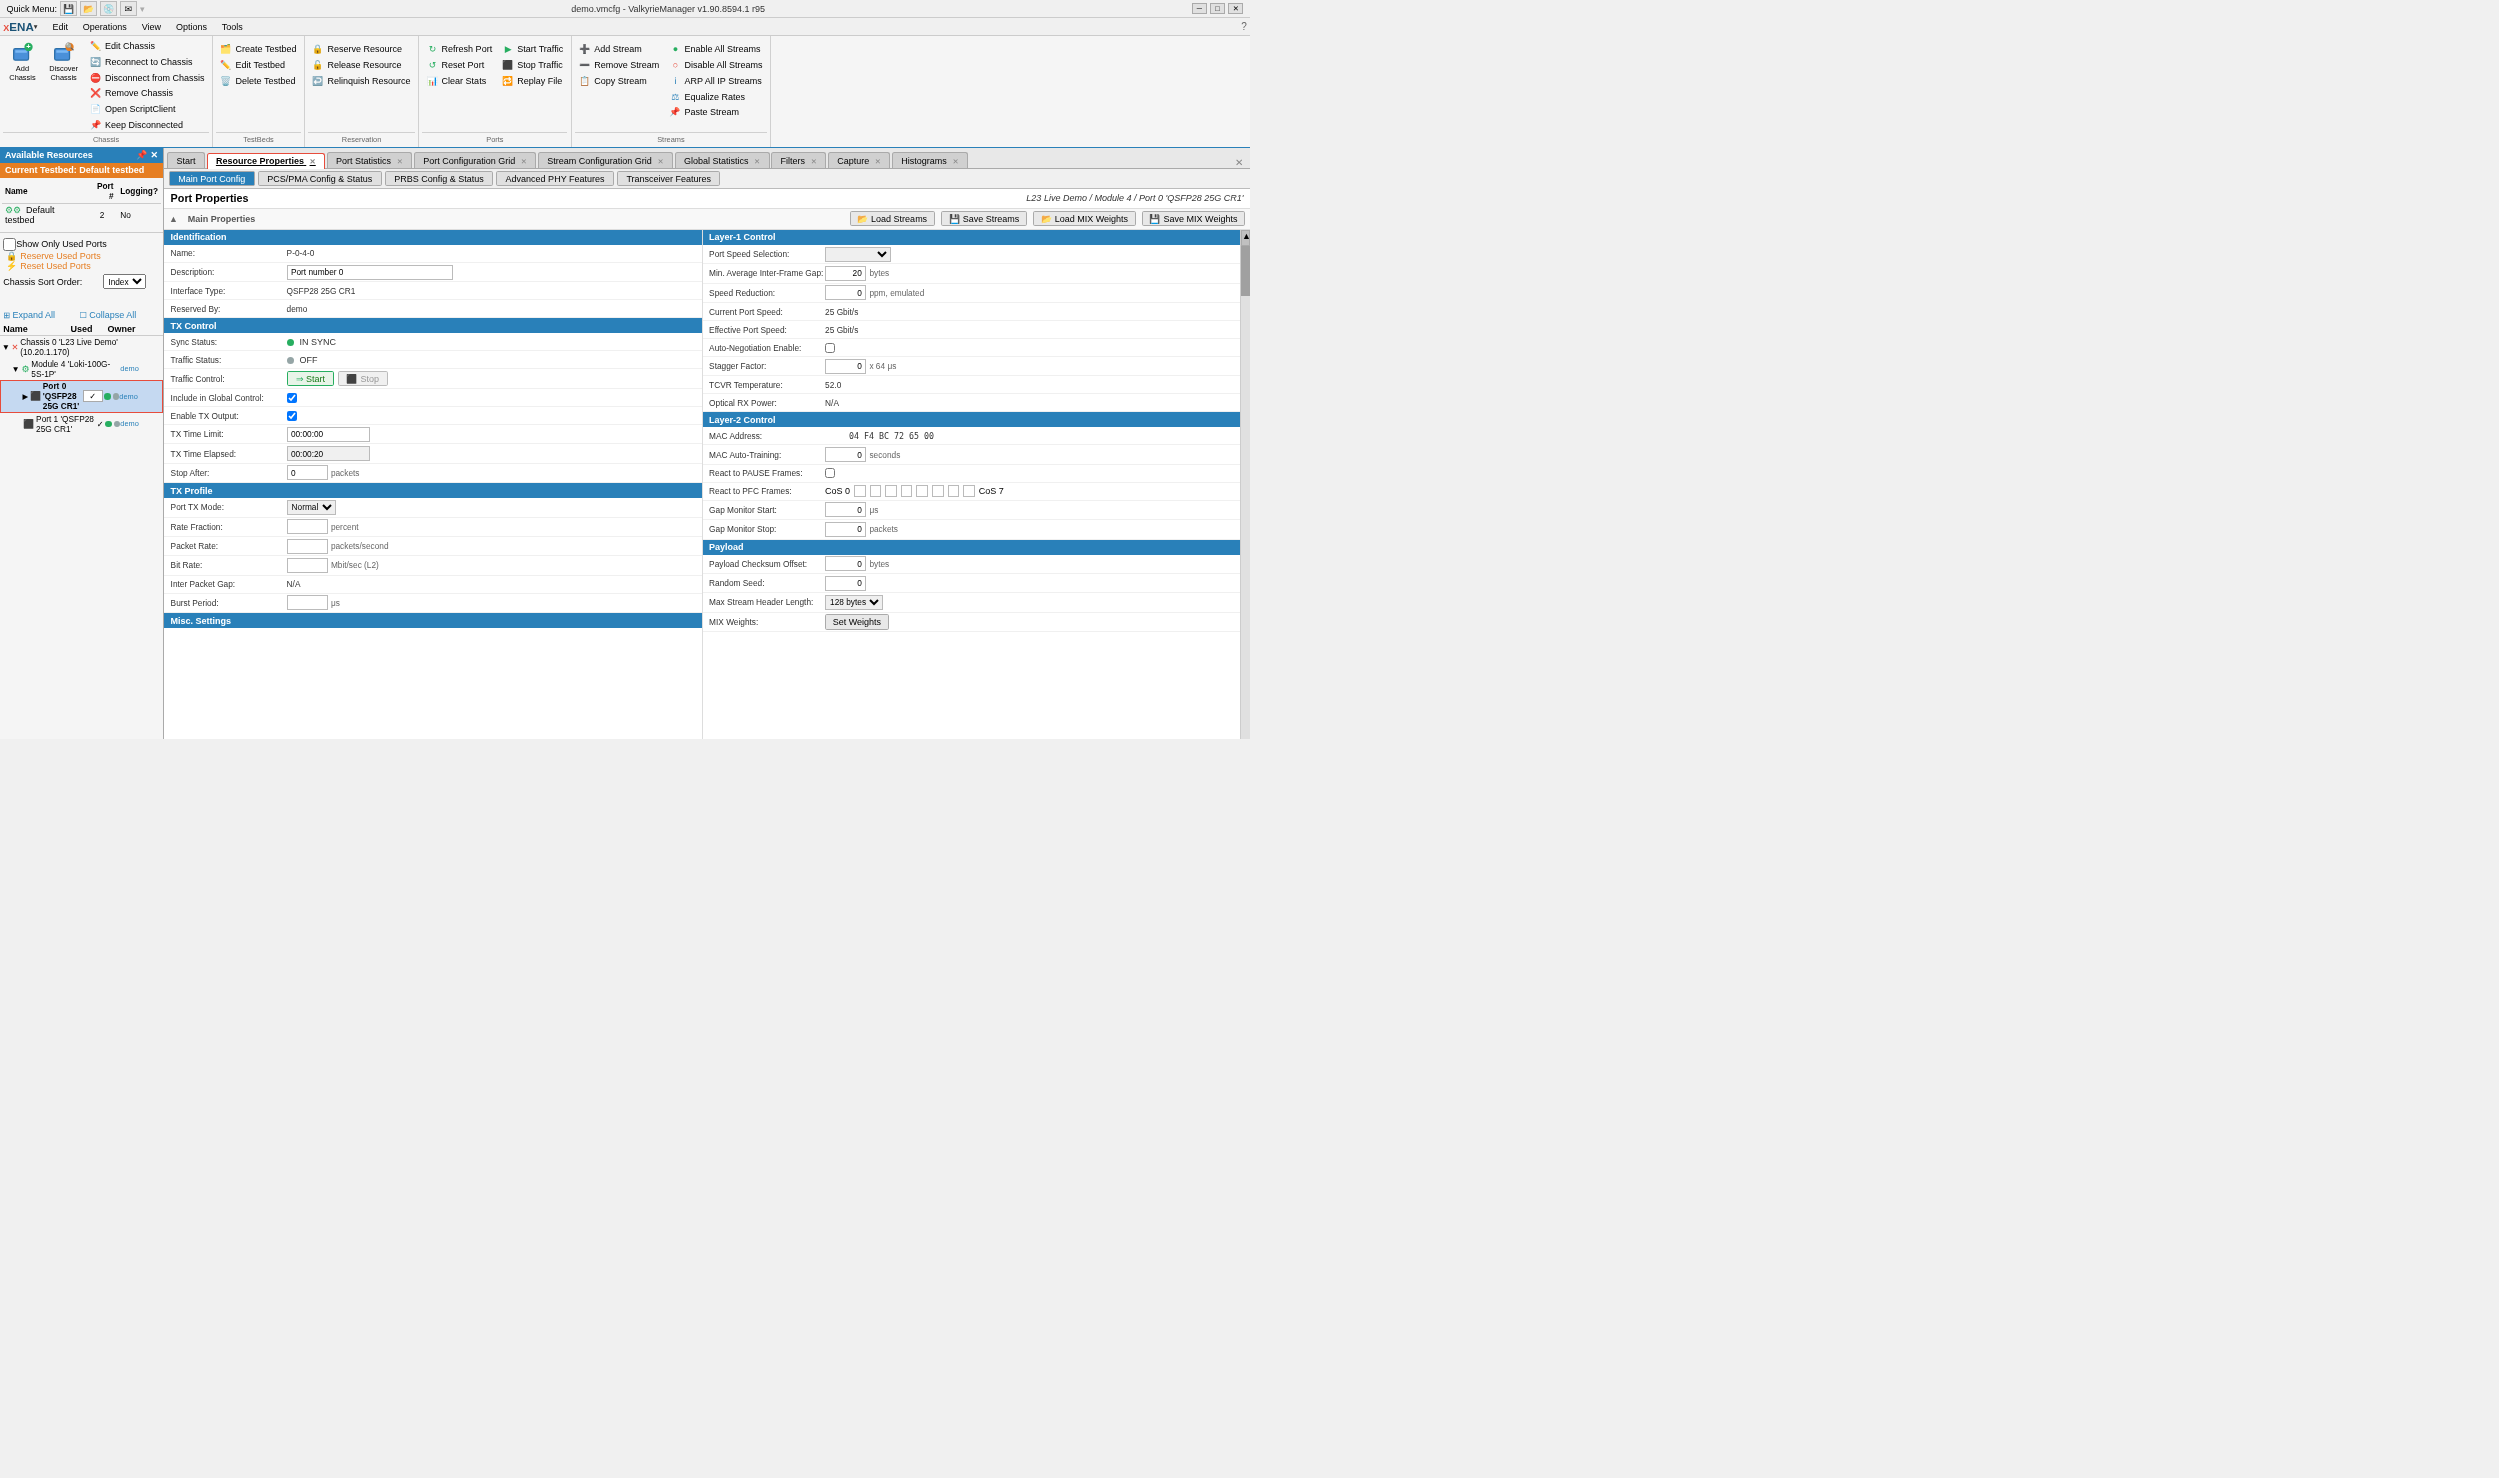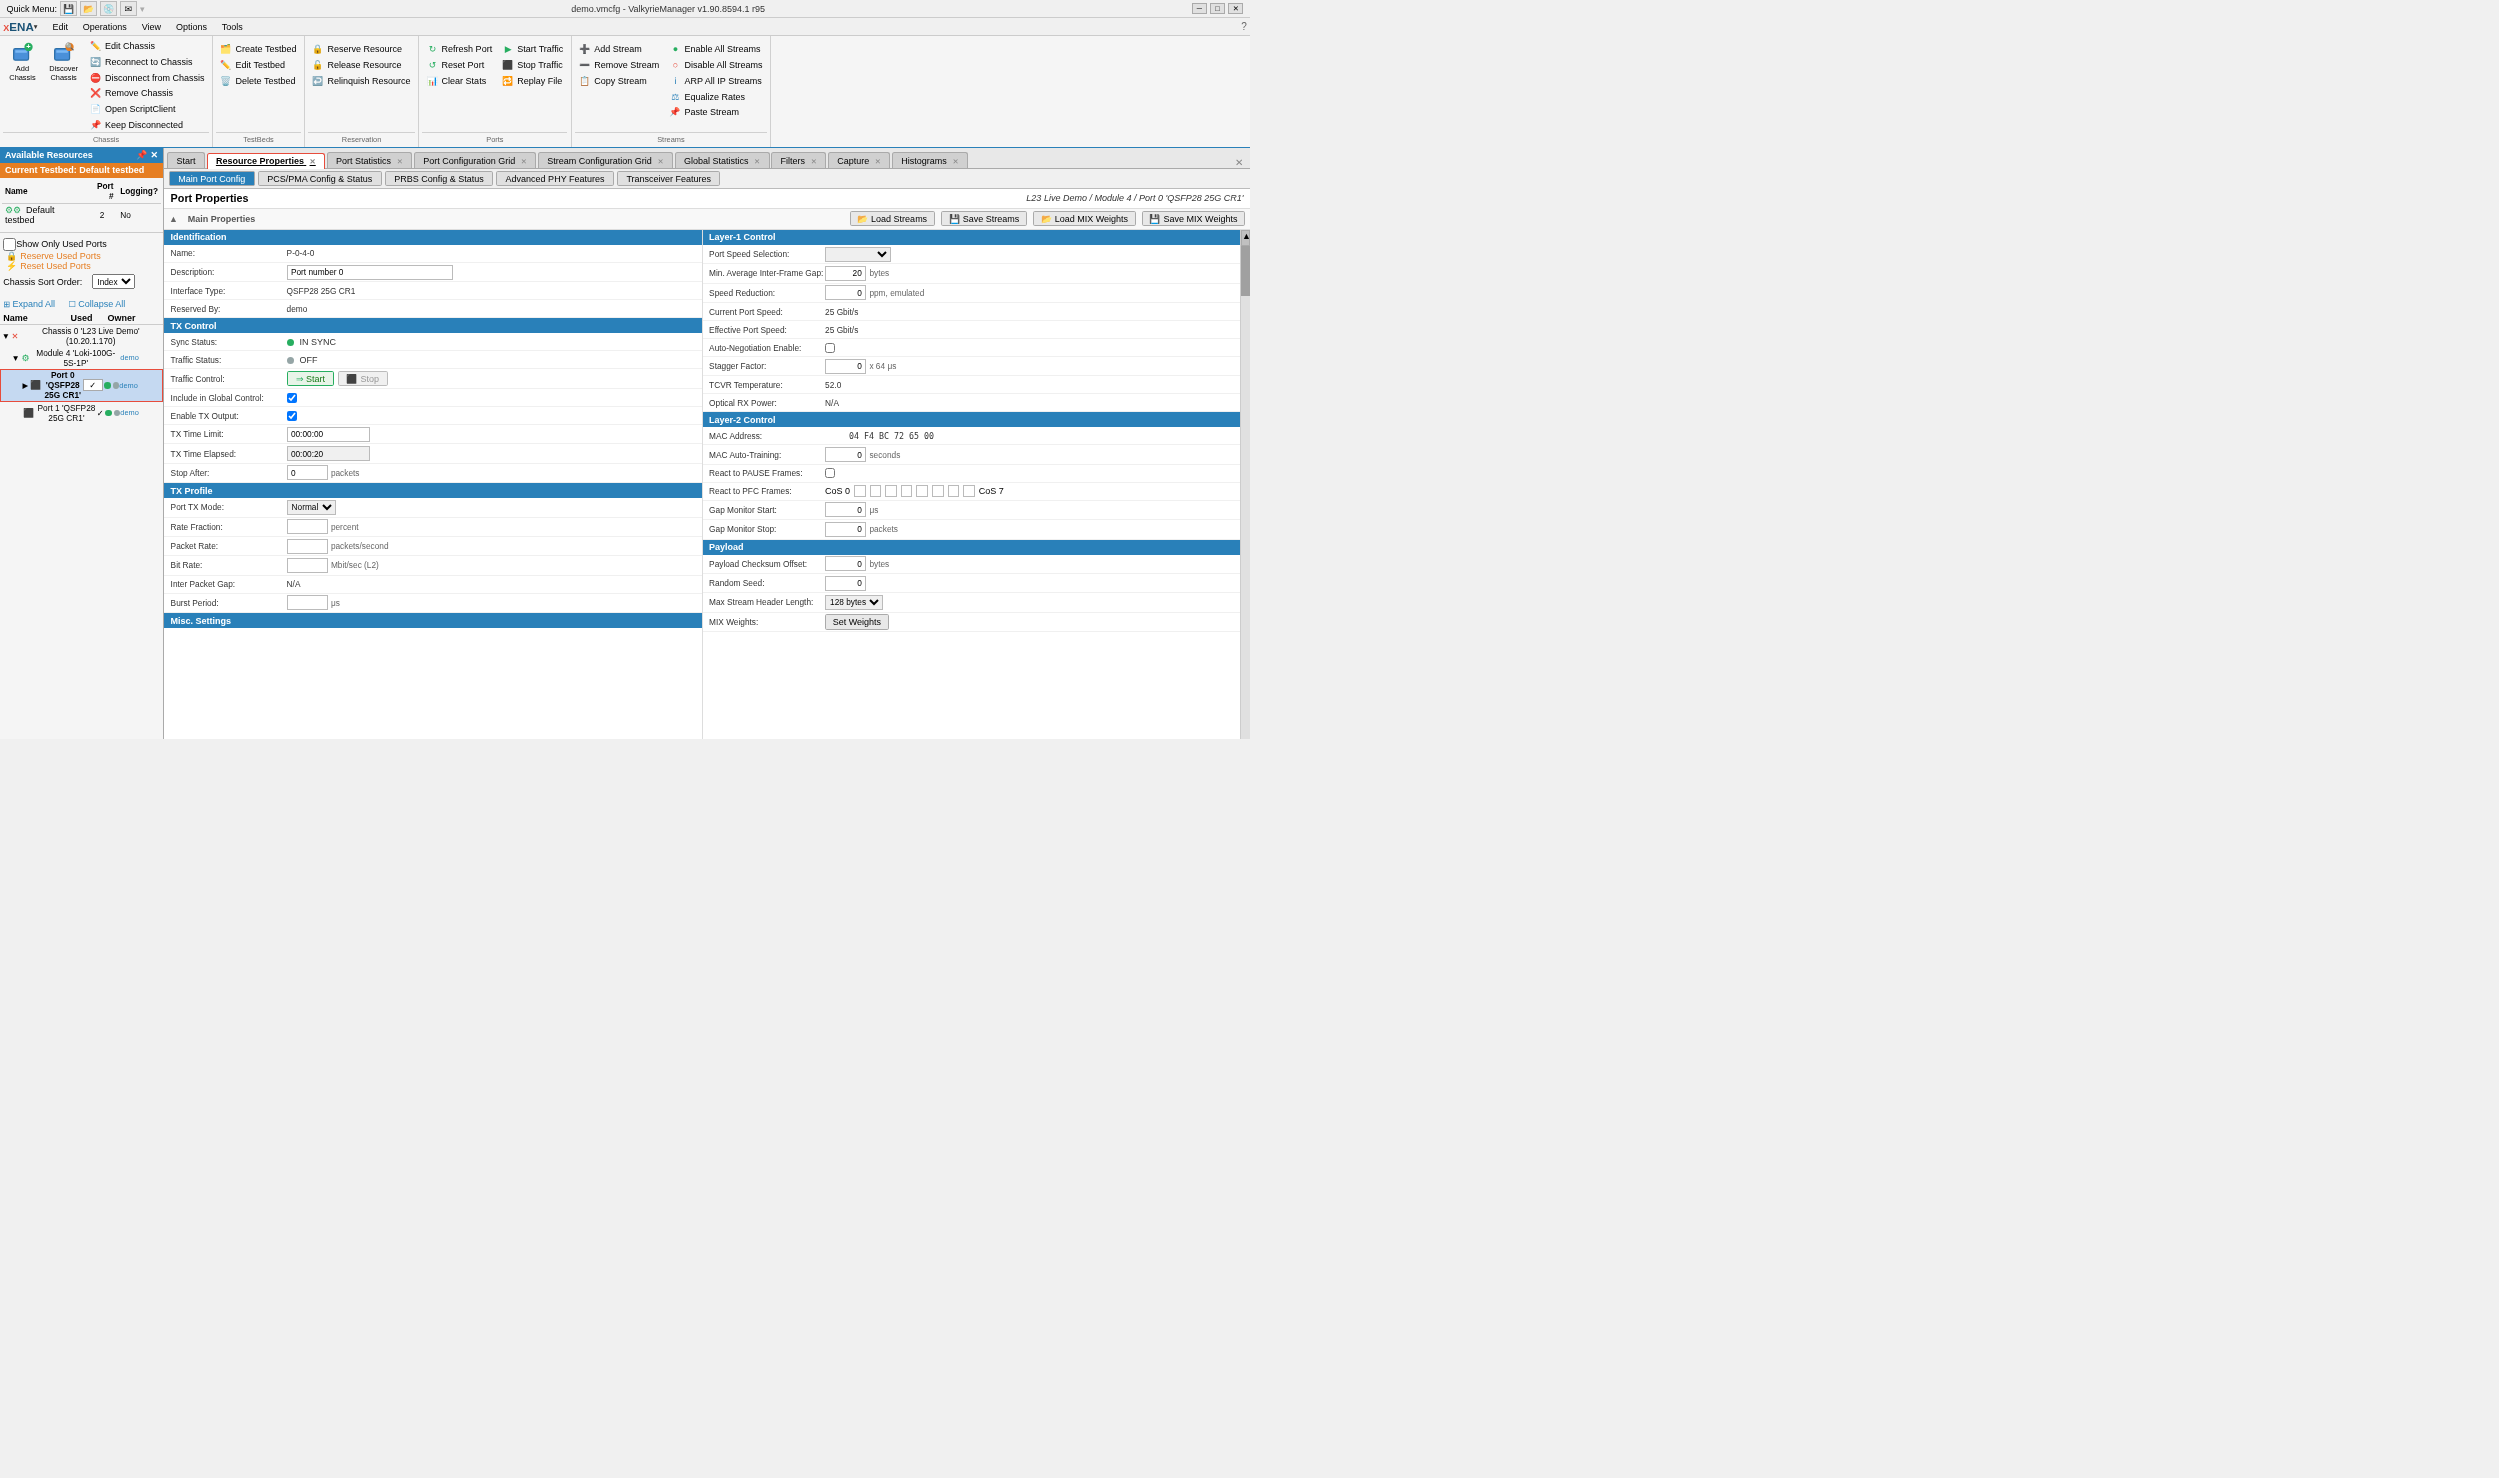--- a/index.html
+++ b/index.html
@@ -37,28 +37,28 @@
     
     .left-panel { width: 164px; border-right: 0.8px solid #aaa; background: #f5f5f5; display: flex; flex-direction: column; }
     .panel-header { background: #2980b9; color: white; padding: 2.5px 5px; display: flex; justify-content: space-between; align-items: center; font-size: 9px; font-weight: bold; }
     .testbed-bar { background: #e67e22; color: white; padding: 2.5px 5px; font-size: 9px; }
     .testbed-bar span { font-weight: bold; }
     .testbed-table { padding: 1.7px; }
     .testbed-table table { width: 100%; border-collapse: collapse; }
     .testbed-table th { font-weight: bold; padding: 1.7px 3.3px; border-bottom: 0.8px solid #ccc; text-align: left; font-size: 8.3px; }
     .testbed-table td { padding: 1.7px 3.3px; font-size: 8.3px; }
     .testbed-divider { height: 0.8px; background: #ccc; margin: 3.3px 0; }
-    .sort-row { display: flex; align-items: center; gap: 10px; padding: 1.7px 3.3px; font-size: 8.3px; flex-wrap: wrap; }
+    .sort-row { display: flex; align-items: center; gap: 21px; padding: 1.7px 3.3px; font-size: 8.3px; flex-wrap: wrap; }
     .sort-row select { font-size: 8.3px; height: 15px; }
     .tree-header { display: flex; padding: 1.7px 3.3px; font-weight: bold; font-size: 8.3px; border-bottom: 0.8px solid #ccc; }
     .tree-header span { flex: 1; }
     .tree-area { flex: 1; overflow-y: auto; font-size: 8.3px; }
     .tree-item { display: flex; align-items: center; padding: 0.8px 1.7px; cursor: pointer; }
     .tree-item.selected { background: #c5d9f1; border: 0.8px solid #7aa6d0; }
-    .tree-label { flex: 1; text-align: center; }
+    .tree-label { flex: 1; }
     .tree-owner { width: 37px; font-size: 7.4px; color: #2980b9; }
     .dot-green { width: 6.6px; height: 6.6px; border-radius: 50%; background: #27ae60; display: inline-block; }
     .dot-gray { width: 6.6px; height: 6.6px; border-radius: 50%; background: #95a5a6; display: inline-block; }
 
     
     .right-panel { flex: 1; display: flex; flex-direction: column; overflow: hidden; }
     
     
     .tab-bar { display: flex; align-items: flex-end; background: #e8e8e8; border-bottom: 0.8px solid #aaa; padding: 0 3.3px; height: 21.5px; gap: 1.7px; }
     .tab { padding: 2.5px 8.3px; cursor: pointer; border: 0.8px solid #aaa; border-bottom: none; background: #d0d0d0; font-size: 8.3px; border-radius: 2.5px 2.5px 0 0; }

